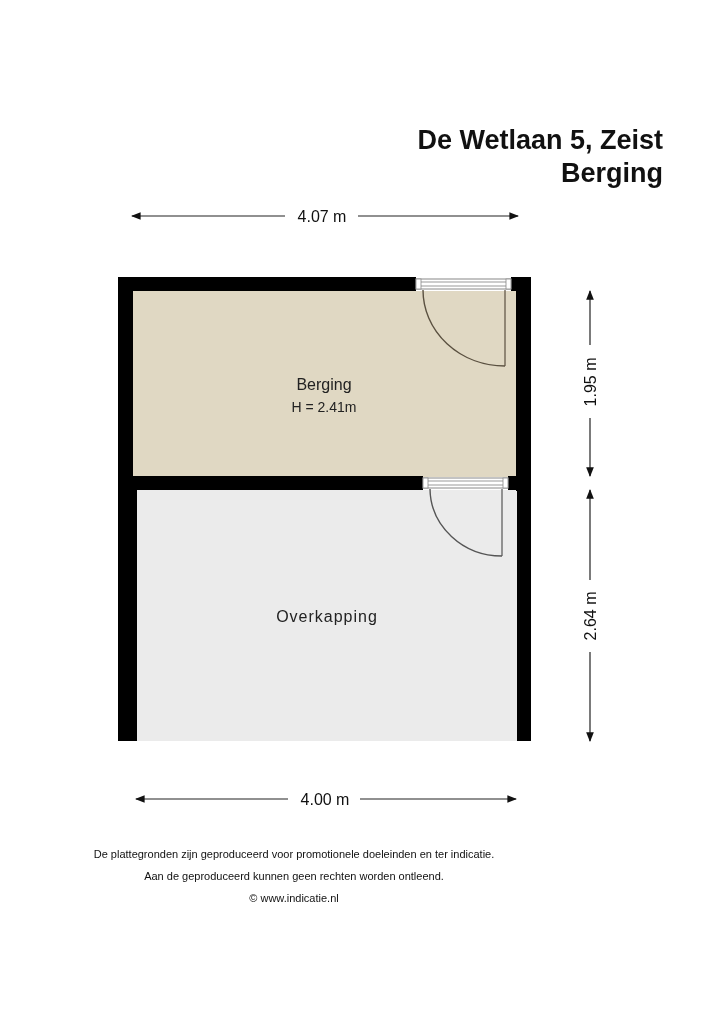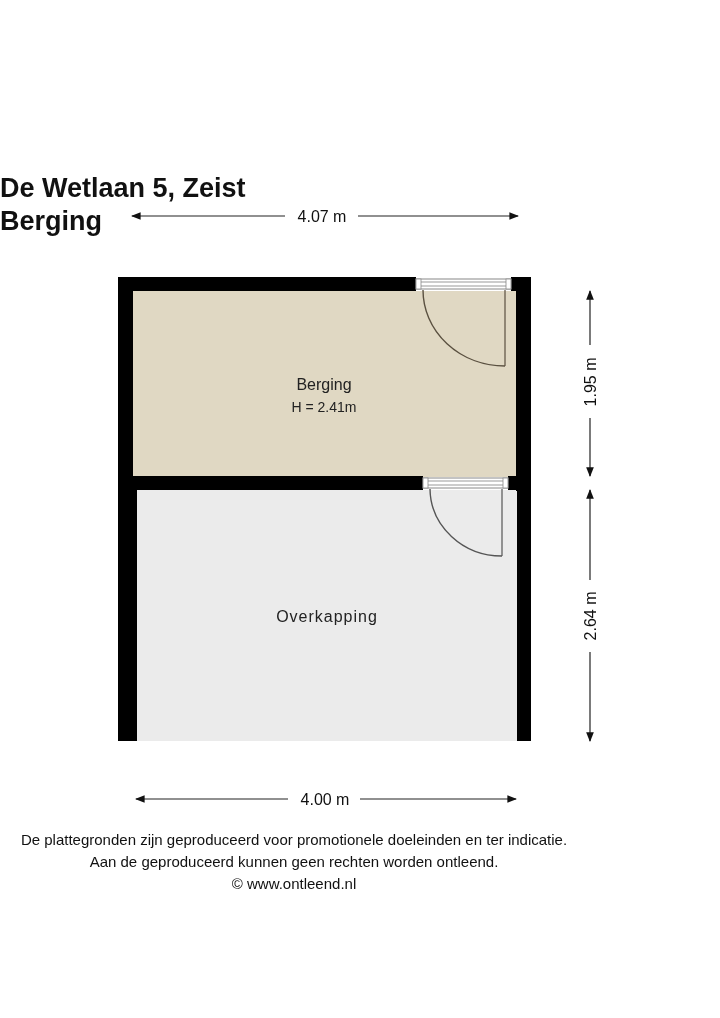--- a/index.html
+++ b/index.html
@@ -1,21 +1,21 @@
 <!DOCTYPE html>
 <html><head>
   <meta charset="utf-8">
   <style>
     html, body { margin: 0; padding: 0; background: #ffffff; }
     body { width: 720px; height: 1018px; position: relative; overflow: hidden; font-family: "Liberation Sans", sans-serif; color: #111; }
-    .title { position: absolute; left: 0; width: 663px; text-align: left; font-weight: bold; font-size: 27px; line-height: 32px; color: #111; margin-top: 48px; }
+    .title { position: absolute; left: 0; width: 663px; text-align: right; font-weight: bold; font-size: 27px; line-height: 32px; color: #111; }
     .title.t1 { top: 124px; }
     .title.t2 { top: 157px; }
     svg.plan { position: absolute; left: 0; top: 0; }
-    .footer { position: absolute; left: 0; width: 588px; text-align: center; font-size: 15px; line-height: 22px; color: #111; }
+    .footer { position: absolute; left: 0; width: 588px; text-align: center; font-size: 11px; line-height: 22px; color: #111; margin-top: 14px; }
     .footer.f1 { top: 829px; }
     .footer.f2 { top: 851px; }
     .footer.f3 { top: 873px; }
   </style>
 </head>
 <body>
 
 <div class="title t1">De Wetlaan 5, Zeist</div>
 <div class="title t2">Berging</div>
 
@@ -92,13 +92,13 @@
     <text x="0" y="0" transform="translate(596,616) rotate(-90)" text-anchor="middle" font-family="Liberation Sans, sans-serif" font-size="16" fill="#111">2.64 m</text>
   </g>
 
   <text x="324" y="390" text-anchor="middle" font-family="Liberation Sans, sans-serif" font-size="16" fill="#222">Berging</text>
   <text x="324" y="412" text-anchor="middle" font-family="Liberation Sans, sans-serif" font-size="14" fill="#222">H = 2.41m</text>
   <text x="327" y="622" text-anchor="middle" font-family="Liberation Sans, sans-serif" font-size="16" letter-spacing="1" fill="#222">Overkapping</text>
 </svg>
 
 <div class="footer f1">De plattegronden zijn geproduceerd voor promotionele doeleinden en ter indicatie.</div>
 <div class="footer f2">Aan de geproduceerd kunnen geen rechten worden ontleend.</div>
-<div class="footer f3">© www.ontleend.nl</div>
+<div class="footer f3">© www.indicatie.nl</div>
 
 </body></html>

